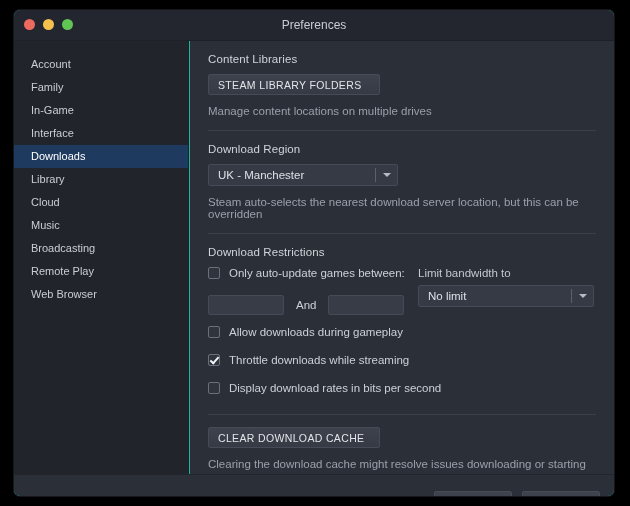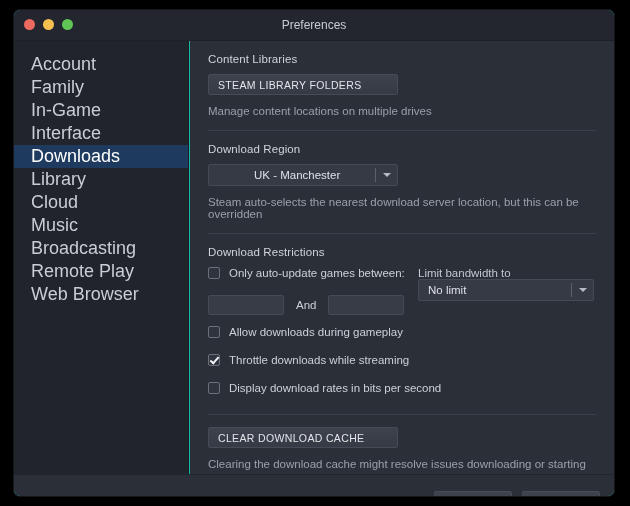--- a/index.html
+++ b/index.html
@@ -77,21 +77,21 @@
     background: #21242b;
     padding-top: 12px;
     box-sizing: border-box;
     border-right: 1px solid #1b1e24;
   }
   .nav-item {
     height: 23px;
     line-height: 23px;
     padding-left: 17px;
     color: #c9cdd5;
-    font-size: 18px;
+    font-size: 11px;
     white-space: nowrap;
     cursor: default;
   }
   .nav-item.selected {
     background: #1f3a5f;
     color: #ffffff;
   }
 
   
   #content {
@@ -119,21 +119,21 @@
   }
   .divider {
     height: 1px;
     background: #3a3f49;
     margin: 13px 0 12px 2px;
   }
 
   
   .flat-btn {
     display: block;
-    width: 190px;
+    width: 172px;
     height: 21px;
     line-height: 21px;
     background: linear-gradient(#3d424c, #353a44);
     border: 1px solid #464c57;
     border-radius: 2px;
     color: #e2e5ea;
     font-size: 10.5px;
     letter-spacing: 0.35px;
     padding-left: 9px;
     box-sizing: border-box;
@@ -170,41 +170,41 @@
   .dropdown .dd-arrow {
     position: absolute;
     right: 6px;
     top: 50%;
     margin-top: -2px;
     width: 0; height: 0;
     border-left: 4px solid transparent;
     border-right: 4px solid transparent;
     border-top: 4px solid #b6bbc4;
   }
-  #region-dropdown { width: 190px; margin-left: 2px; padding-left: 36px; }
+  #region-dropdown { width: 190px; margin-left: 2px; }
   #bandwidth-dropdown { width: 176px; }
 
   
   #restrictions {
     position: relative;
     margin-left: 2px;
   }
   #restr-left {
     width: 205px;
   }
   #restr-right {
     position: absolute;
     left: 210px;
     top: 0;
     width: 192px;
   }
   .field-label {
     color: #c2c7cf;
     font-size: 11.5px;
-    margin-bottom: 0;
+    margin-bottom: 6px;
   }
 
   .checkrow {
     display: flex;
     align-items: flex-start;
     height: 19px;
     margin-bottom: 9px;
     cursor: default;
   }
   .checkbox {

